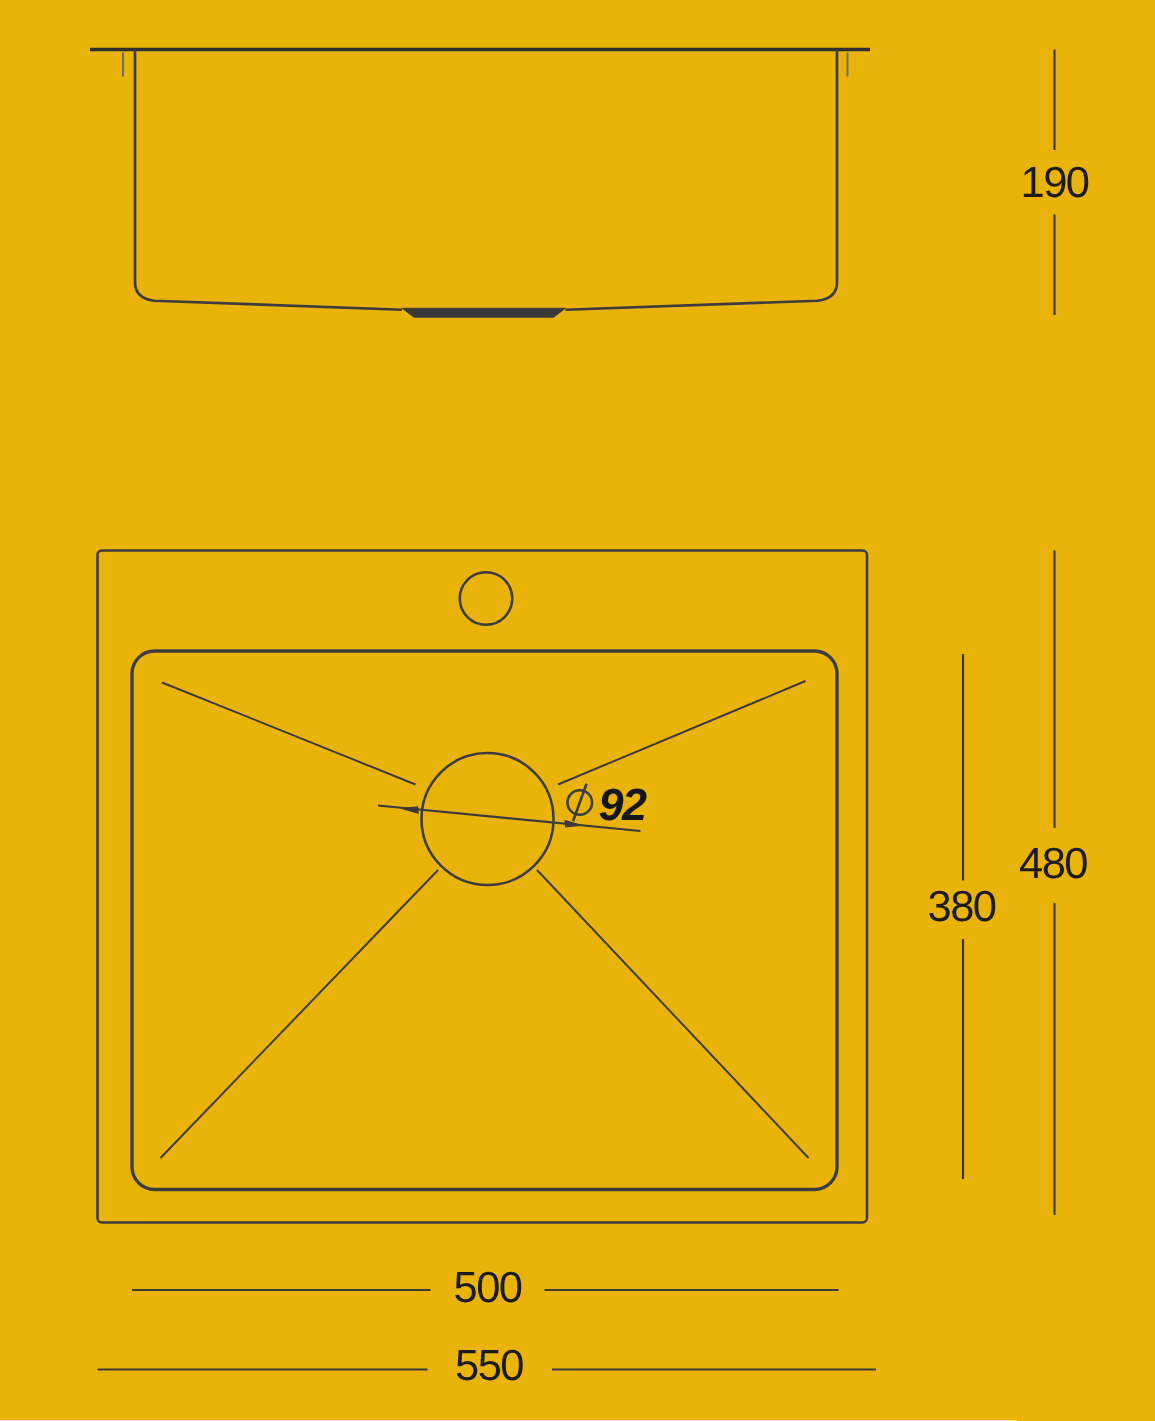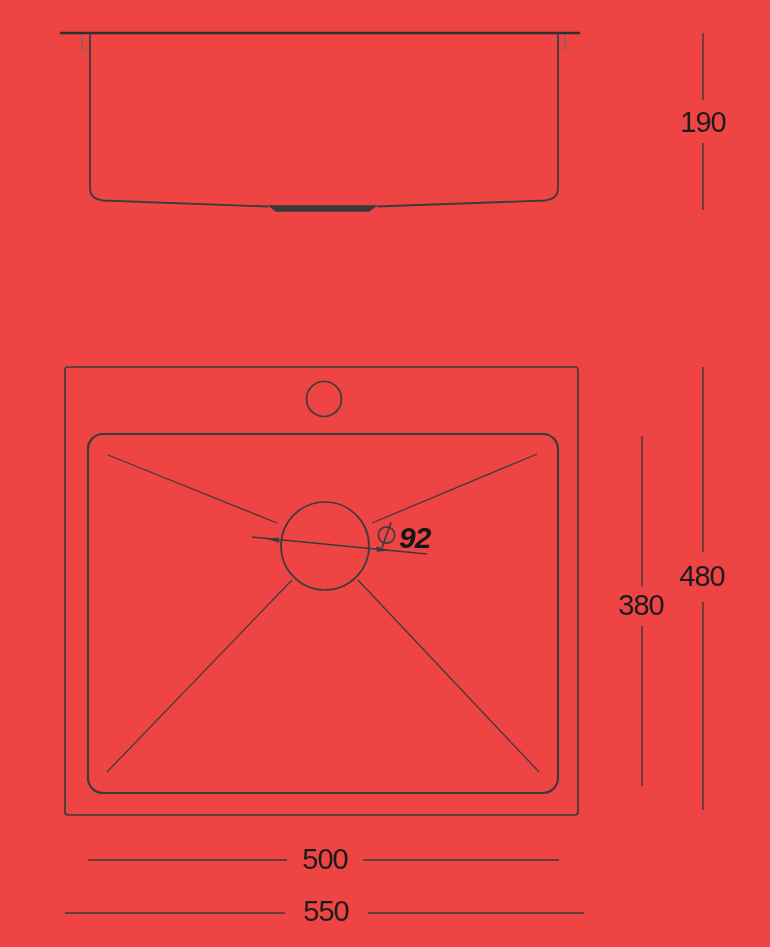--- a/index.html
+++ b/index.html
@@ -4,21 +4,21 @@
 <style>
   html, body {
     margin: 0;
     padding: 0;
     background: #ffffff;
   }
   .canvas {
     position: relative;
     width: 770px;
     height: 947px;
-    background: #ef4444;
+    background: #eab308;
     overflow: hidden;
     font-family: "Liberation Sans", sans-serif;
   }
   svg { display: block; }
   .outline {
     fill: none;
     stroke: #3c3c3c;
   }
   .thin    { stroke-width: 1.3; }
   .mid     { stroke-width: 1.7; }

